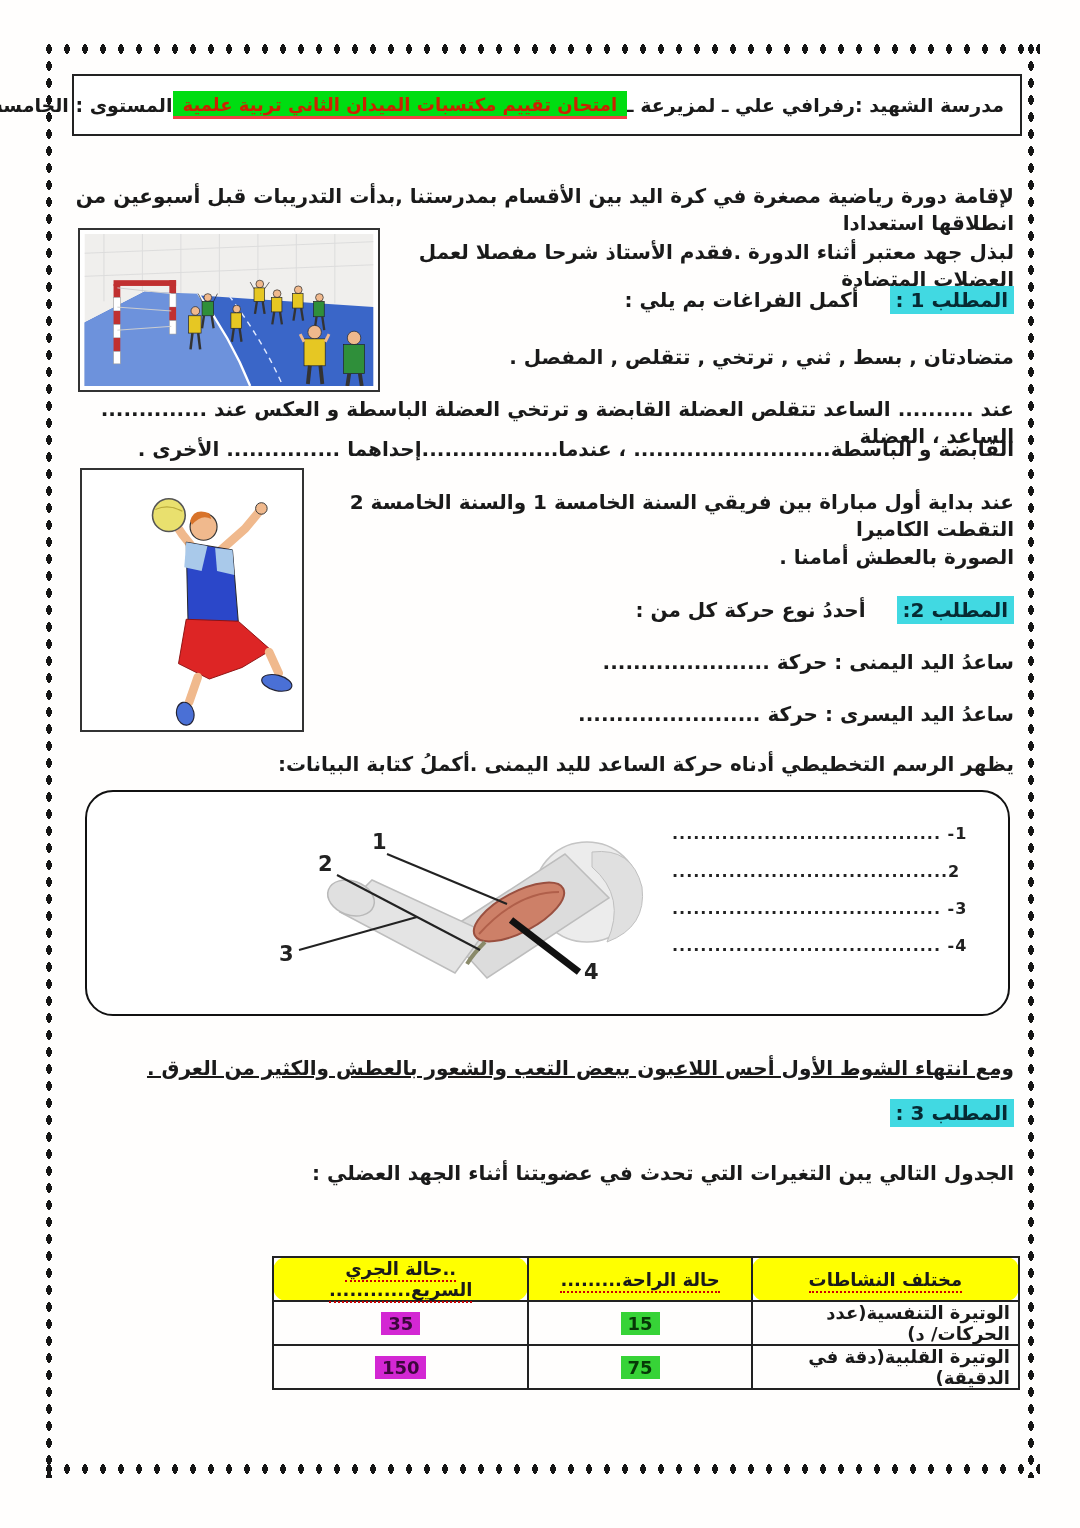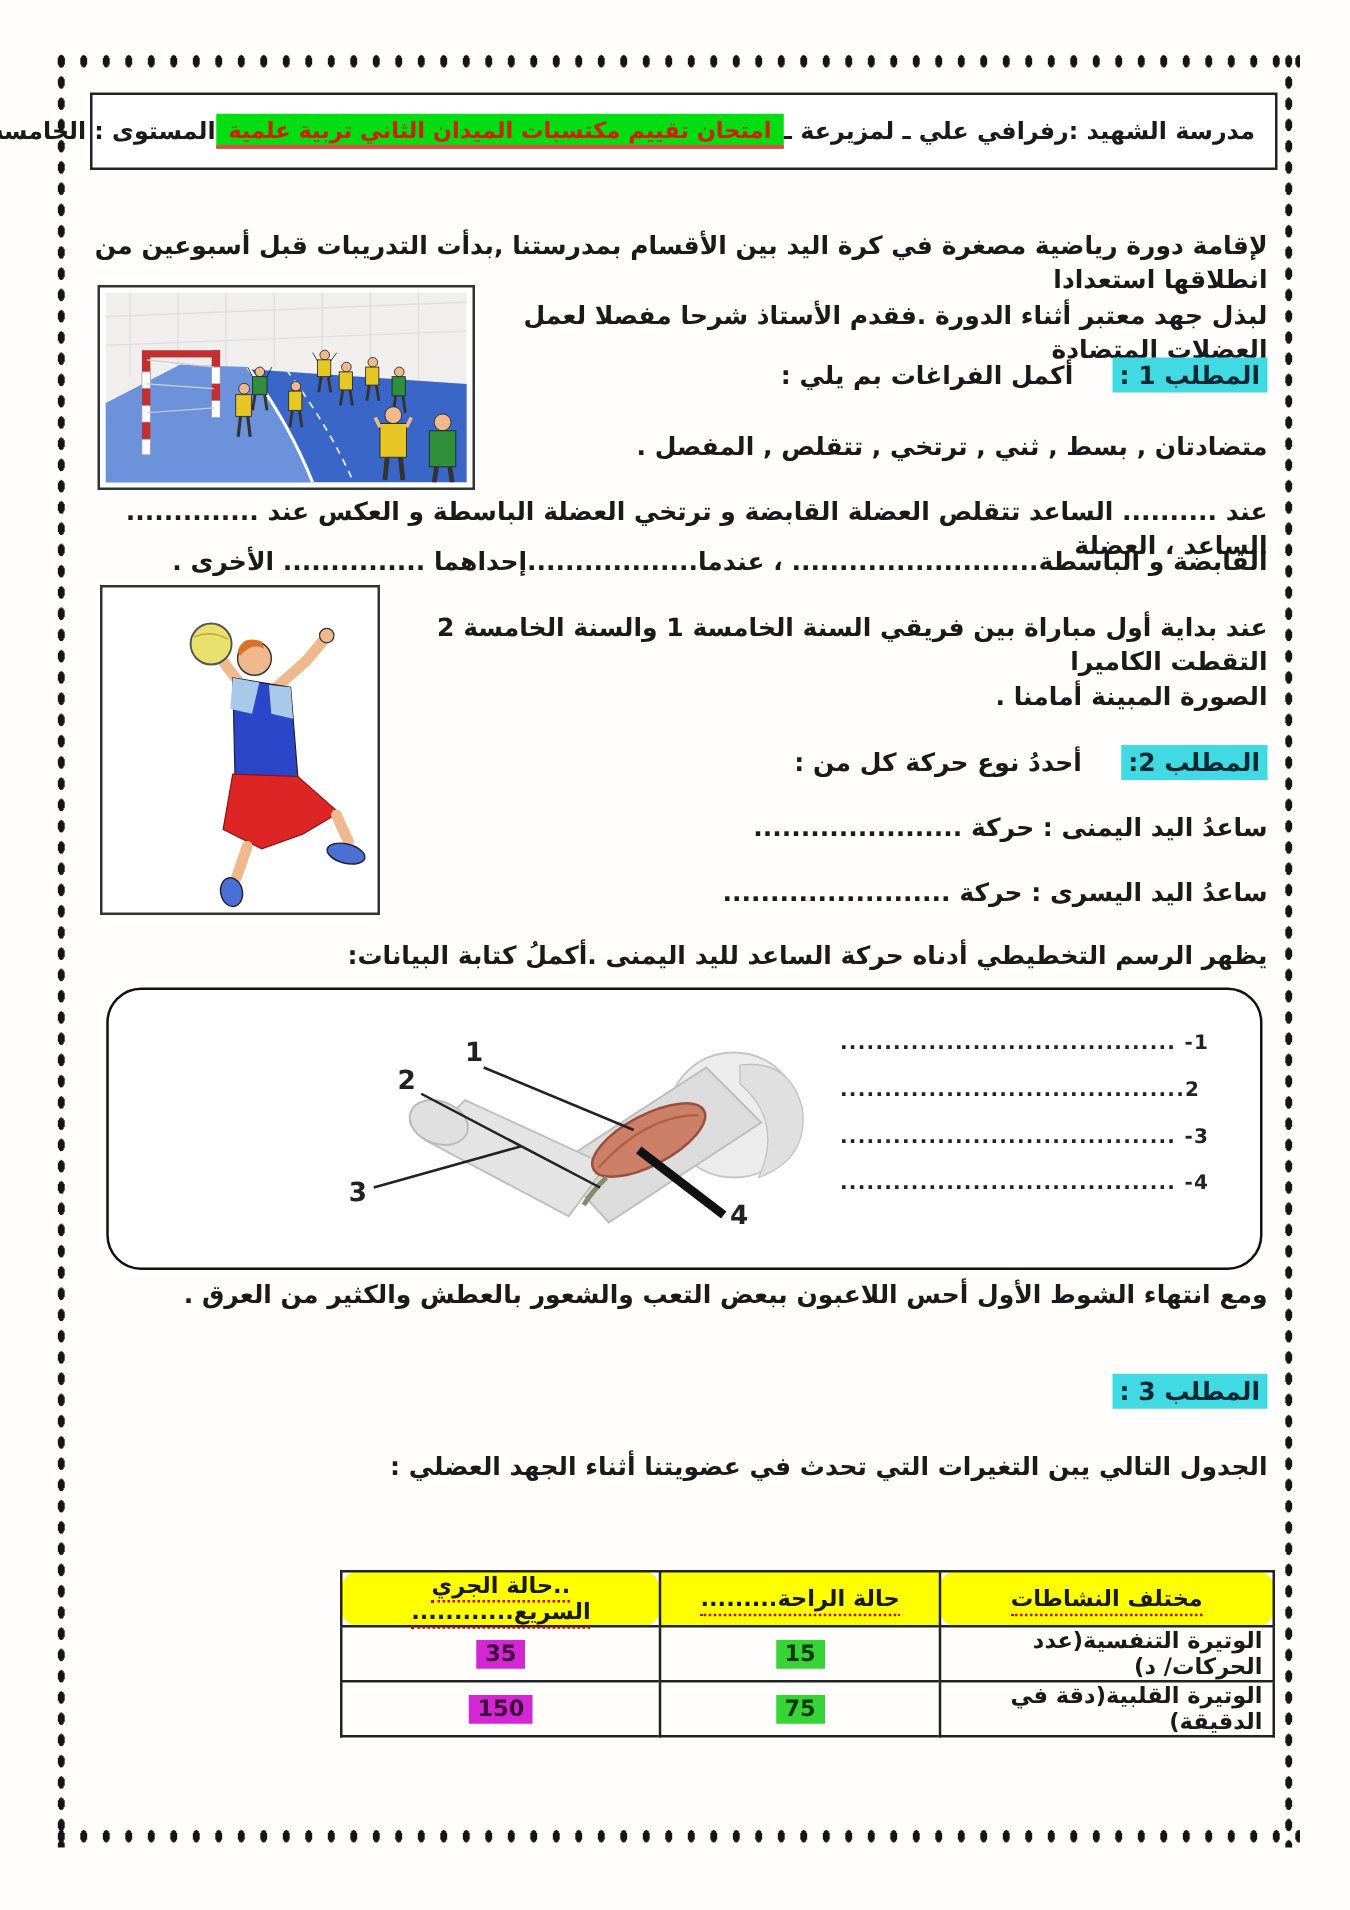--- a/index.html
+++ b/index.html
@@ -205,21 +205,21 @@
 
       <polyline points="190,184 200,206" fill="none" stroke="#f0b98d" stroke-width="9" stroke-linecap="round"></polyline>
       <ellipse cx="198" cy="216" rx="16" ry="8" fill="#4a70d6" stroke="#223" stroke-width="1.2" transform="rotate(14 198 216)"></ellipse>
 
       <polyline points="116,210 107,236" fill="none" stroke="#f0b98d" stroke-width="9" stroke-linecap="round"></polyline>
       <ellipse cx="103" cy="248" rx="9" ry="12" fill="#4a70d6" stroke="#223" stroke-width="1.2" transform="rotate(-12 103 248)"></ellipse>
     </svg>
   </div>
 
   <div class="rtl-line" style="top:489px; left:320px;">عند بداية أول مباراة بين فريقي السنة الخامسة 1 والسنة الخامسة 2 التقطت الكاميرا</div>
-  <div class="rtl-line" style="top:544px; left:320px;">الصورة المبينة أمامنا .</div>
+  <div class="rtl-line" style="top:544px; left:320px;">الصورة بالعطش أمامنا .</div>
   <div class="rtl-line" style="top:597px; left:320px;">
     <span class="hl-cyan">المطلب 2:</span>
     <span>أحددُ نوع حركة كل من :</span>
   </div>
   <div class="rtl-line" style="top:649px; left:320px;">ساعدُ اليد اليمنى : حركة ......................</div>
   <div class="rtl-line" style="top:701px; left:320px;">ساعدُ اليد اليسرى : حركة ........................</div>
   <div class="rtl-line" style="top:751px;">يظهر الرسم التخطيطي أدناه حركة الساعد لليد اليمنى .أكملُ كتابة البيانات:</div>
 
   <div class="diagram-box">
     <svg width="921" height="222" viewBox="0 0 921 222" style="position:absolute;left:0;top:0;">
@@ -245,21 +245,21 @@
     <span class="num-label" style="left:285px; top:38px;">1</span>
     <span class="num-label" style="left:231px; top:60px;">2</span>
     <span class="num-label" style="left:192px; top:150px;">3</span>
     <span class="num-label" style="left:497px; top:168px;">4</span>
     <span class="blank-line" style="top:32px;">...................................... -1</span>
     <span class="blank-line" style="top:70px;">.......................................2</span>
     <span class="blank-line" style="top:107px;">...................................... -3</span>
     <span class="blank-line" style="top:144px;">...................................... -4</span>
   </div>
 
-  <div class="rtl-line" style="top:1022px;">ومع انتهاء الشوط الأول أحس اللاعبون ببعض التعب والشعور بالعطش والكثير من العرق .</div>
+  <div class="rtl-line" style="top:1055px;text-decoration:underline;">ومع انتهاء الشوط الأول أحس اللاعبون ببعض التعب والشعور بالعطش والكثير من العرق .</div>
   <div class="rtl-line" style="top:1100px;">
     <span class="hl-cyan">المطلب 3 :</span>
   </div>
   <div class="rtl-line" style="top:1160px;">الجدول التالي يبن التغيرات التي تحدث في عضويتنا أثناء الجهد العضلي :</div>
 
   <table class="data-table">
     <thead>
       <tr>
         <th style="width:268px;border-radius:13px;"><span class="hdr-u">مختلف النشاطات</span></th>
         <th style="width:224px;"><span class="hdr-u">حالة الراحة.........</span></th>

